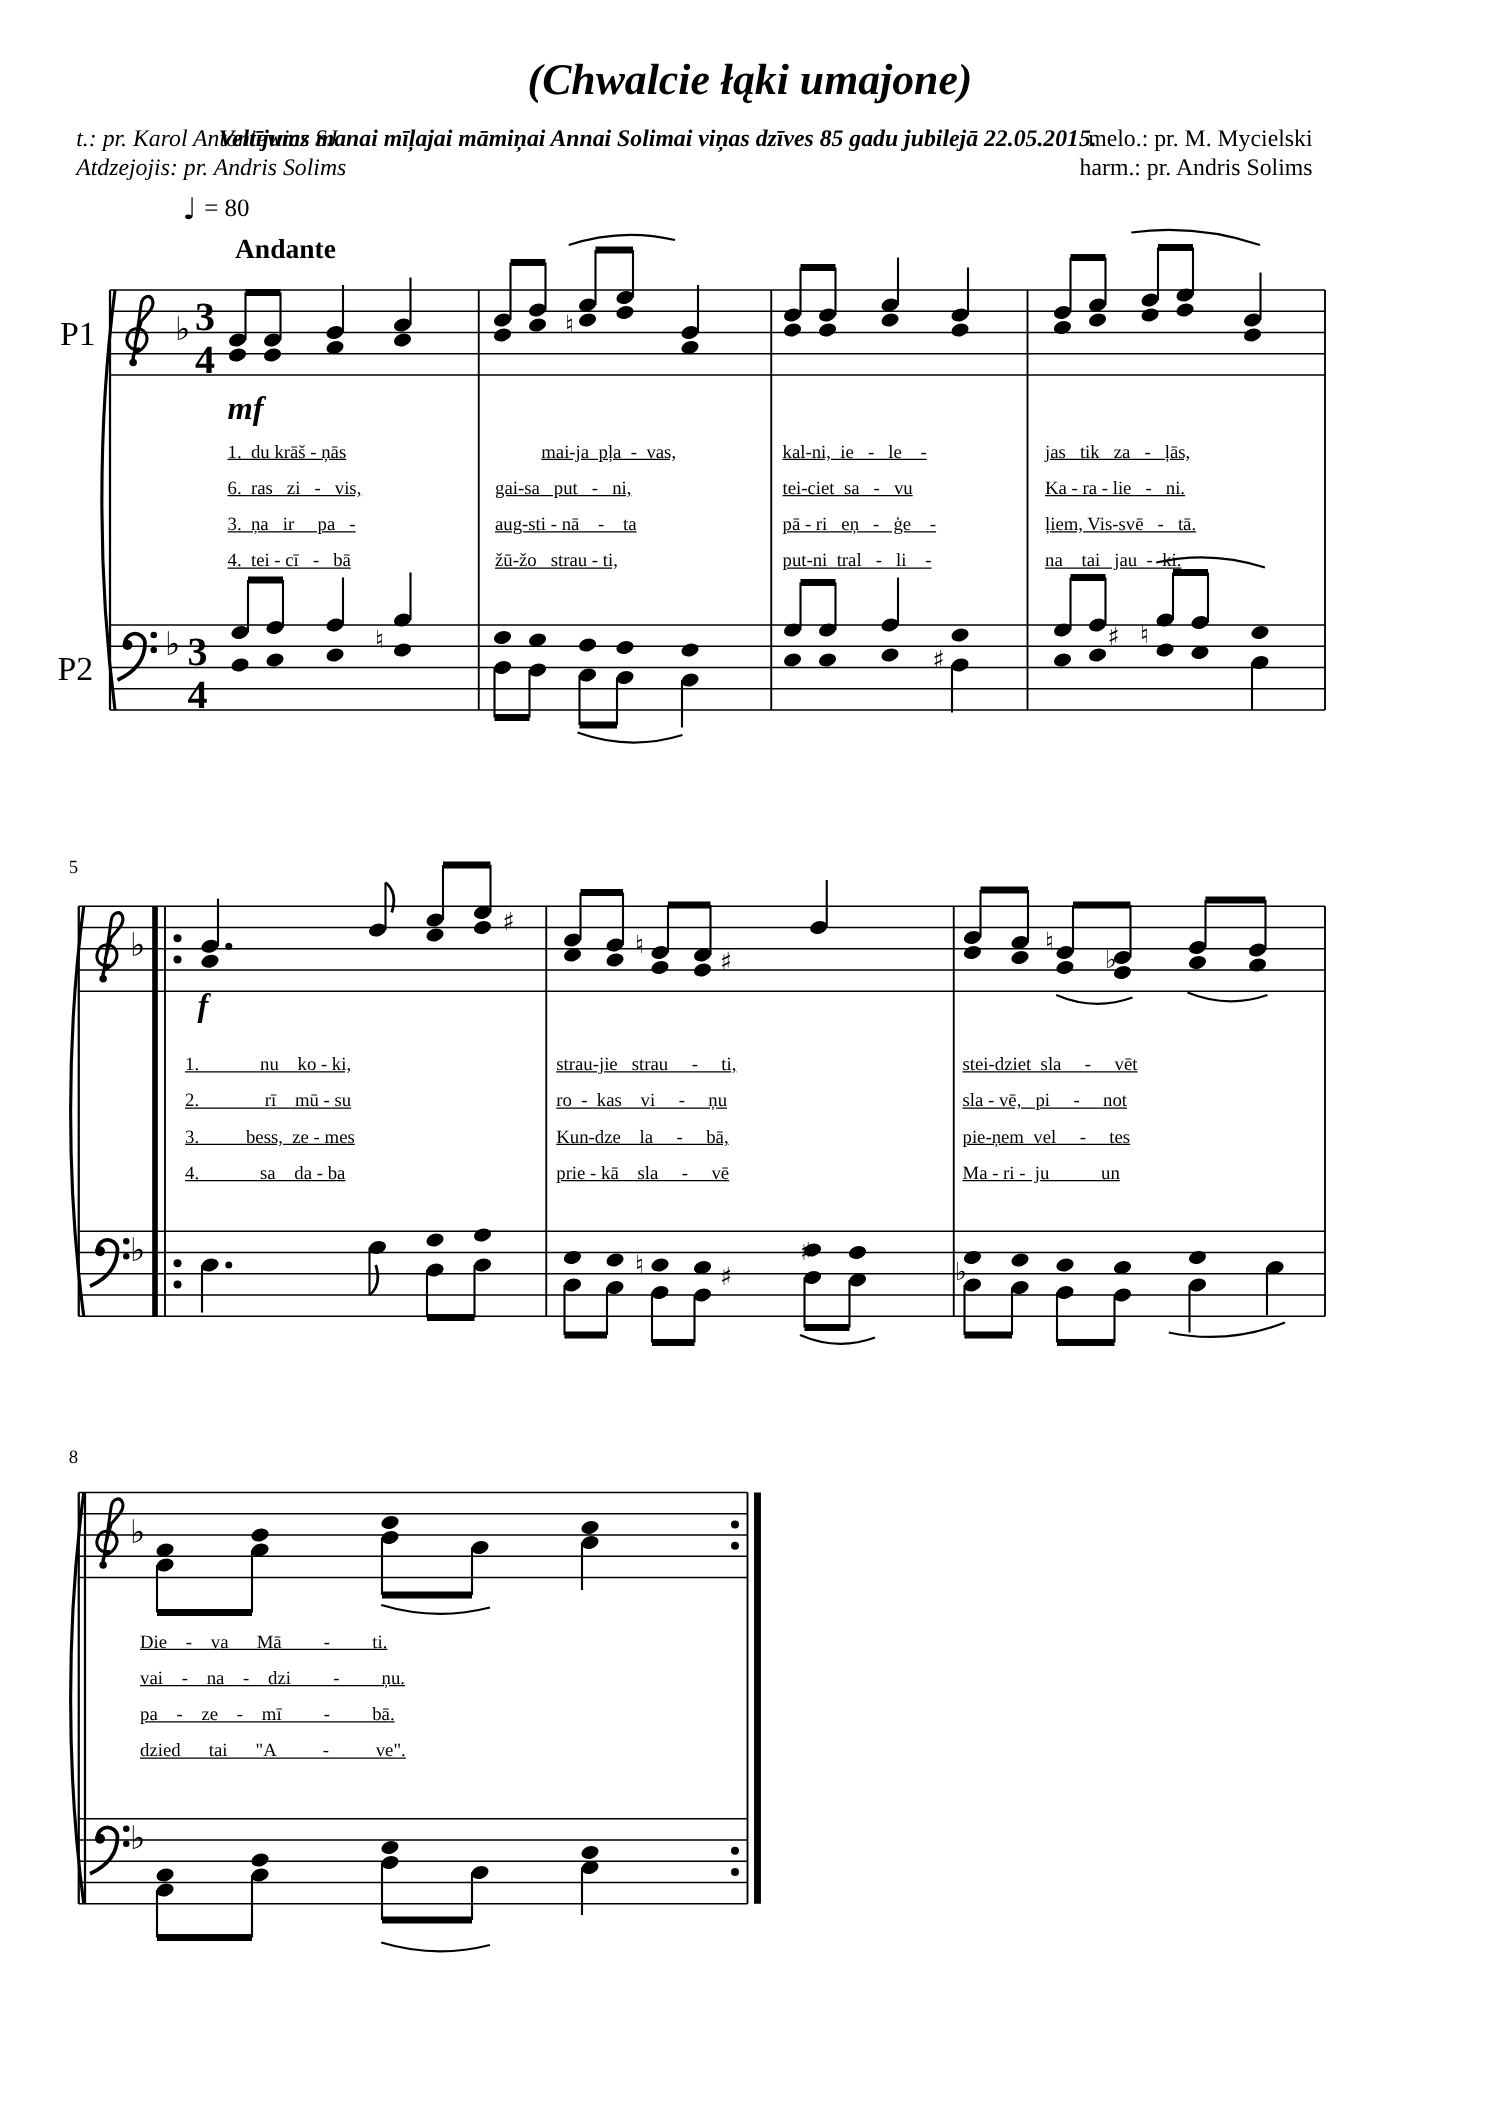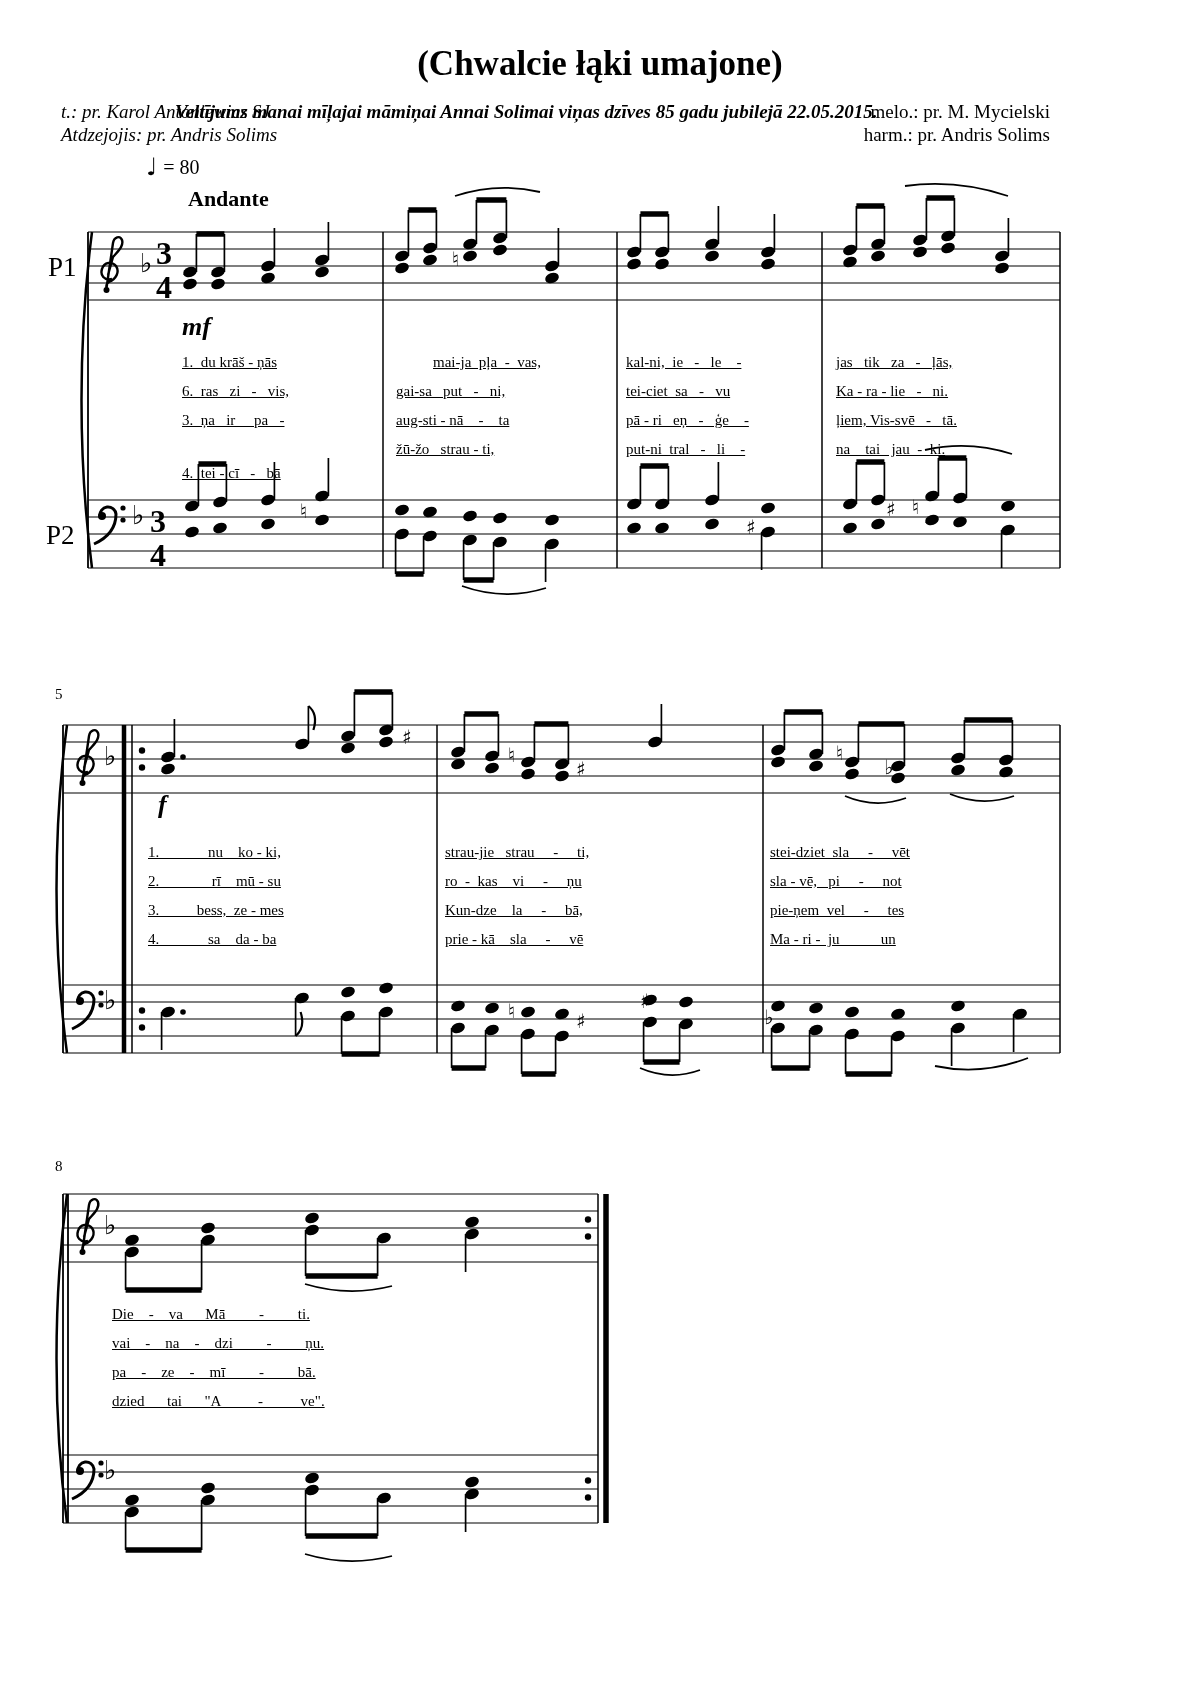--- a/index.html
+++ b/index.html
@@ -1,19 +1,19 @@
 <!DOCTYPE html>
 <html><head>
 <meta charset="utf-8">
 <style>
   html,body{margin:0;padding:0;background:#888;}
   .page{position:relative;width:1200px;height:1697px;background:#fff;color:#000;overflow:hidden;
         font-family:"Liberation Serif",serif;}
   .abs{position:absolute;white-space:pre;}
-  .title{top:44px;left:0;width:1200px;text-align:center;font-size:35px;font-weight:bold;}
+  .title{top:44px;left:0;width:1200px;text-align:center;font-size:35px;font-weight:bold;font-style:italic;}
   .cred{font-size:19px;}
   .it{font-style:italic;margin-left:11px;}
   .bi{font-style:italic;font-weight:bold;}
   .b{font-weight:normal;}
   .r{right:150px;text-align:right;}
   .tempo{top:155px;left:146px;display:flex;align-items:center;gap:6px;}
   .tnote{font-family:"DejaVu Sans",sans-serif;font-size:24px;line-height:1;}
   .teq{font-weight:normal;font-size:20px;}
   .andante{top:186px;left:188px;font-size:22px;font-weight:bold;}
   .dyn{font-style:italic;font-weight:bold;font-size:26px;}
@@ -442,21 +442,21 @@
   <div class="abs lyr" style="left:626px;top:351px;">kal-ni,  ie   -   le    -</div>
   <div class="abs lyr" style="left:836px;top:351px;">jas   tik   za   -   ļās,</div>
   <div class="abs lyr" style="left:182px;top:380px;">6.  ras   zi   -   vis,</div>
   <div class="abs lyr" style="left:396px;top:380px;">gai-sa   put   -   ni,</div>
   <div class="abs lyr" style="left:626px;top:380px;">tei-ciet  sa   -   vu</div>
   <div class="abs lyr" style="left:836px;top:380px;">Ka - ra - lie   -   ni.</div>
   <div class="abs lyr" style="left:182px;top:409px;">3.  ņa   ir     pa   -</div>
   <div class="abs lyr" style="left:396px;top:409px;">aug-sti - nā    -    ta</div>
   <div class="abs lyr" style="left:626px;top:409px;">pā - ri   eņ   -   ģe    -</div>
   <div class="abs lyr" style="left:836px;top:409px;">ļiem, Vis-svē   -   tā.</div>
-  <div class="abs lyr" style="left:182px;top:462px;text-align:center;">4.  tei - cī   -   bā</div>
+  <div class="abs lyr" style="left:182px;top:438px;text-align:center;">4.  tei - cī   -   bā</div>
   <div class="abs lyr" style="left:396px;top:438px;">žū-žo   strau - ti,</div>
   <div class="abs lyr" style="left:626px;top:438px;">put-ni  tral   -   li    -</div>
   <div class="abs lyr" style="left:836px;top:438px;">na    tai   jau  -  ki.</div>
 
   <div class="abs lyr" style="left:148px;top:841px;">1.             nu    ko - ki,</div>
   <div class="abs lyr" style="left:445px;top:841px;">strau-jie   strau     -     ti,</div>
   <div class="abs lyr" style="left:770px;top:841px;">stei-dziet  sla     -     vēt</div>
   <div class="abs lyr" style="left:148px;top:870px;">2.              rī    mū - su</div>
   <div class="abs lyr" style="left:445px;top:870px;">ro  -  kas    vi     -     ņu</div>
   <div class="abs lyr" style="left:770px;top:870px;">sla - vē,   pi     -     not</div>

